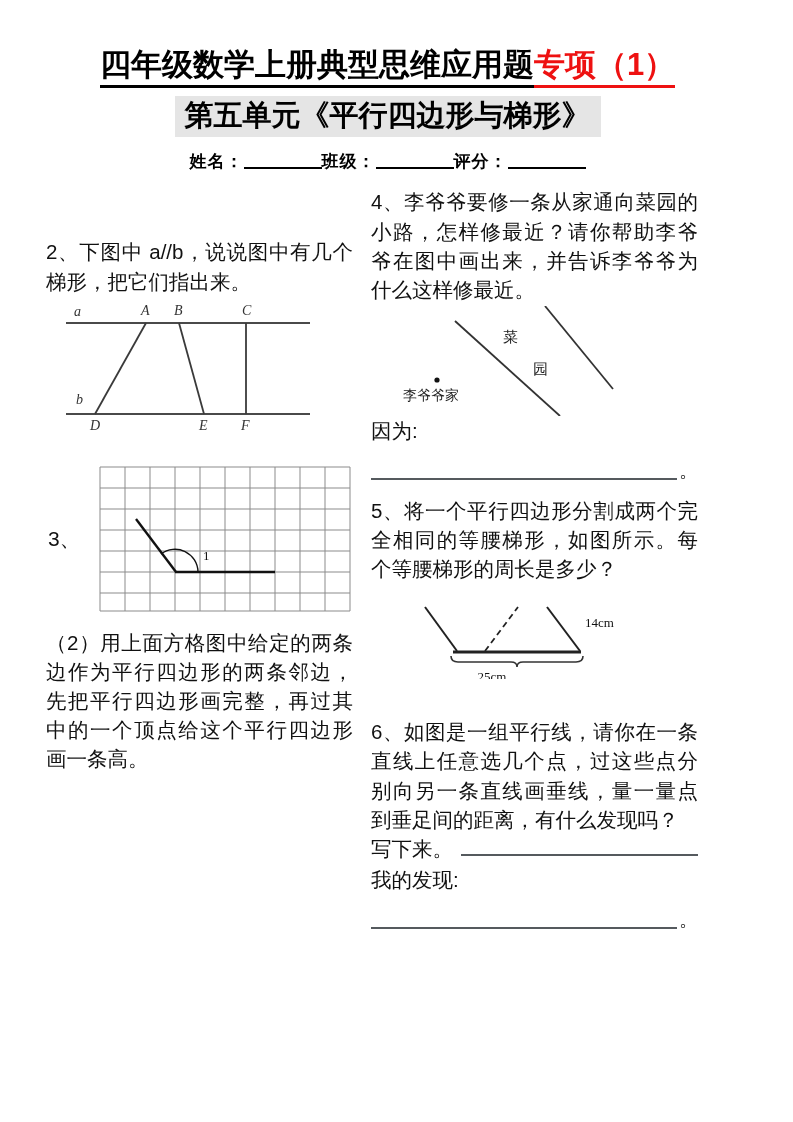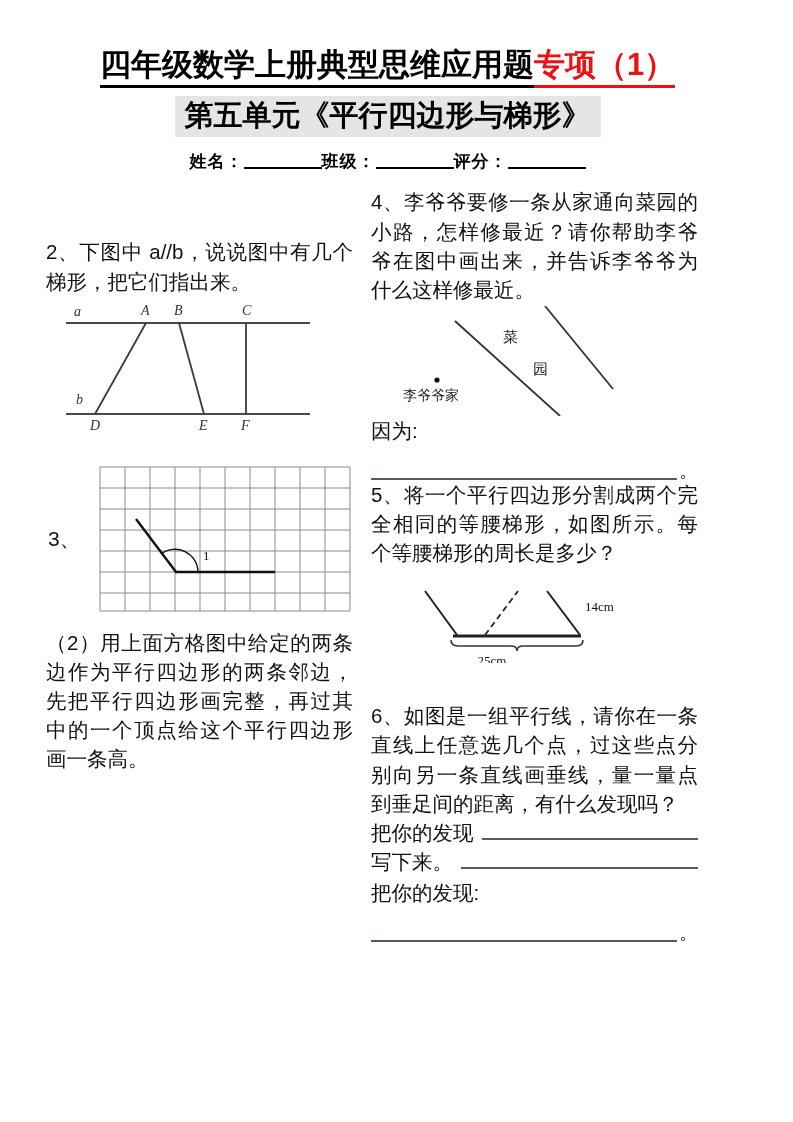--- a/index.html
+++ b/index.html
@@ -266,21 +266,21 @@
         </svg>
       </div>
 
       <p class="q">因为:</p>
 
       <div class="ans-row">
         <span class="ans-line"></span>
         <span class="period">。</span>
       </div>
 
-      <p class="q" style="margin-top:0">5、将一个平行四边形分割成两个完全相同的等腰梯形，如图所示。每个等腰梯形的周长是多少？</p>
+      <p class="q" style="margin-top:16px">5、将一个平行四边形分割成两个完全相同的等腰梯形，如图所示。每个等腰梯形的周长是多少？</p>
 
       <div style="margin:6px 0 12px 24px;">
         <svg width="280" height="90" viewBox="0 0 280 90">
 
           <line x1="30" y1="18" x2="62" y2="62" stroke="#222" stroke-width="2"></line>
 
           <line x1="152" y1="18" x2="185" y2="62" stroke="#222" stroke-width="2"></line>
 
           <line x1="90" y1="62" x2="123" y2="18" stroke="#222" stroke-width="1.8" stroke-dasharray="6 4"></line>
 
@@ -289,31 +289,27 @@
           <path d="M 56 67 q 0 6 7 6 L 116 73 q 6 0 6 5 q 0 -5 6 -5 L 181 73 q 7 0 7 -6" fill="none" stroke="#333" stroke-width="1.6"></path>
           <text x="190" y="38" font-family="Liberation Serif, serif" font-size="13" fill="#111">14cm</text>
           <text x="97" y="92" font-family="Liberation Serif, serif" font-size="13" fill="#111" text-anchor="middle">25cm</text>
         </svg>
       </div>
 
       <div class="gap-md"></div>
 
       <p class="q">6、如图是一组平行线，请你在一条直线上任意选几个点，过这些点分别向另一条直线画垂线，量一量点到垂足间的距离，有什么发现吗？</p>
 
-      <div class="inline-ans">
-        <span class="lbl-txt">把你的发现</span>
-        <span class="ans-line"></span>
-      </div>
 
       <div class="inline-ans">
         <span class="lbl-txt">写下来。</span>
         <span class="ans-line"></span>
       </div>
 
-      <p class="q" style="margin-top:2px">把你的发现:</p>
+      <p class="q" style="margin-top:2px">我的发现:</p>
 
       <div class="ans-row">
         <span class="ans-line"></span>
         <span class="period">。</span>
       </div>
 
     </div>
   </div>
 </div>
 

